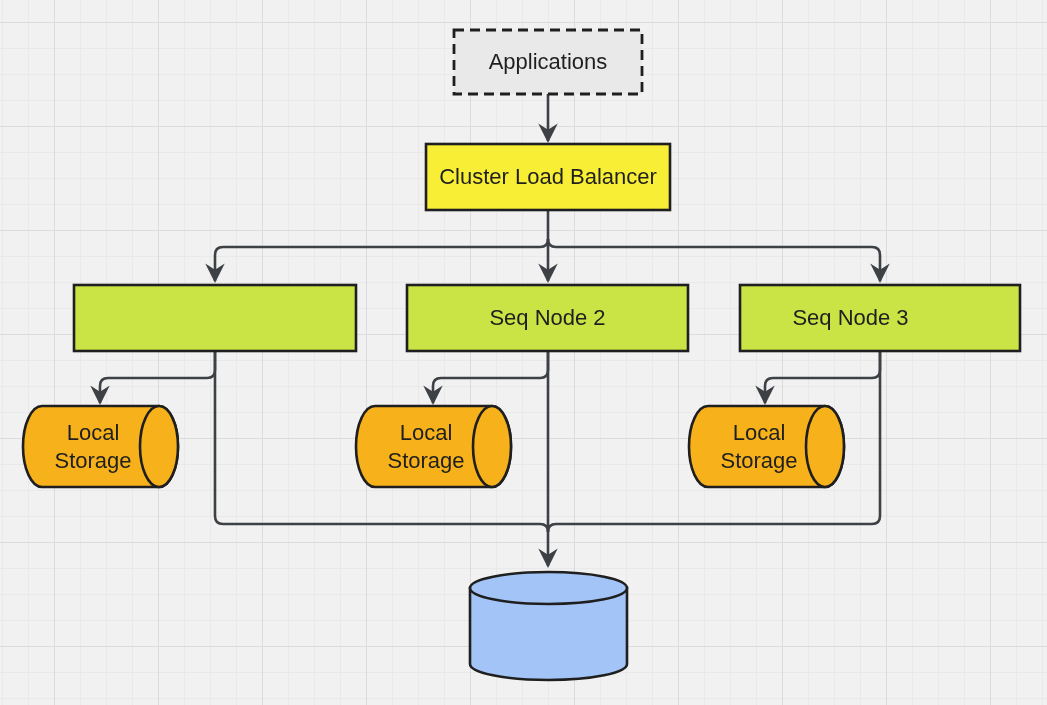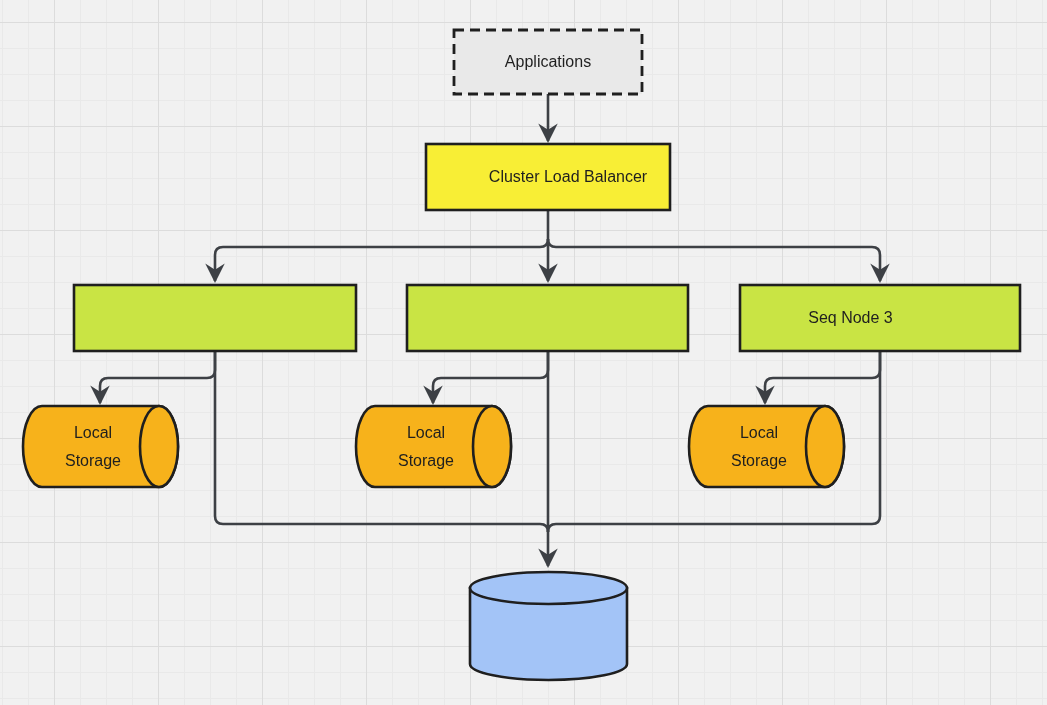--- a/index.html
+++ b/index.html
@@ -14,25 +14,25 @@
       linear-gradient(to bottom, #e9e9e9 1px, transparent 1px);
     background-size: 104px 104px, 104px 104px, 26px 26px, 26px 26px;
     background-position: 54px 0, 0 22px, 2px 0, 0 -4px;
   }
   svg.diagram { position:absolute; left:0; top:0; width:1047px; height:705px; }
   .edge  { fill:none; stroke-width:2.6; stroke-linejoin:round; }
   .shape { stroke-width:2.6; }
   .shape-dashed { stroke-width:2.8; stroke-dasharray:10 6; }
   .label {
     position:absolute; display:flex; align-items:center; justify-content:center;
-    text-align:center; color:#1f1f1f; font-size:16px; line-height:28px;
+    text-align:center; color:#1f1f1f; font-size:22px; line-height:28px;
     pointer-events:none; white-space:pre-line;
   }
   .lbl-app { left:454px; top:30px;  width:188px; height:64px; }
-  .lbl-lb  { left:426px; top:144px; width:244px; height:66px;margin-left:20px; }
+  .lbl-lb  { left:426px; top:144px; width:244px; height:66px; }
   .lbl-n1  { left:74px;  top:285px; width:282px; height:66px; }
   .lbl-n2  { left:407px; top:285px; width:281px; height:66px; }
   .lbl-n3  { left:740px; top:285px; width:221px; height:66px; }
   .lbl-s1  { left:48px;  top:406px; width:90px;  height:81px; }
   .lbl-s2  { left:381px; top:406px; width:90px;  height:81px; }
   .lbl-s3  { left:714px; top:406px; width:90px;  height:81px; }
   .lbl-db  { left:488px; top:600px; width:120px; height:80px; }
 </style>
 </head>
 <body>
@@ -81,18 +81,19 @@
     </g>
 
     <g>
       <path class="shape" d="M 470 588 L 470 664 A 78.5 16 0 0 0 627 664 L 627 588 Z" fill="#a3c4f7" stroke="#1f1f1f"></path>
       <ellipse class="shape" cx="548.5" cy="588" rx="78.5" ry="16" fill="#a3c4f7" stroke="#1f1f1f"></ellipse>
     </g>
   </svg>
 
   <div class="label lbl-app">Applications</div>
   <div class="label lbl-lb">Cluster Load Balancer</div>
+  <div class="label lbl-n2">Seq Node 2</div>
   <div class="label lbl-n3">Seq Node 3</div>
   <div class="label lbl-s1">Local Storage</div>
   <div class="label lbl-s2">Local Storage</div>
   <div class="label lbl-s3">Local Storage</div>
 
 </div>
 
 </body></html>

